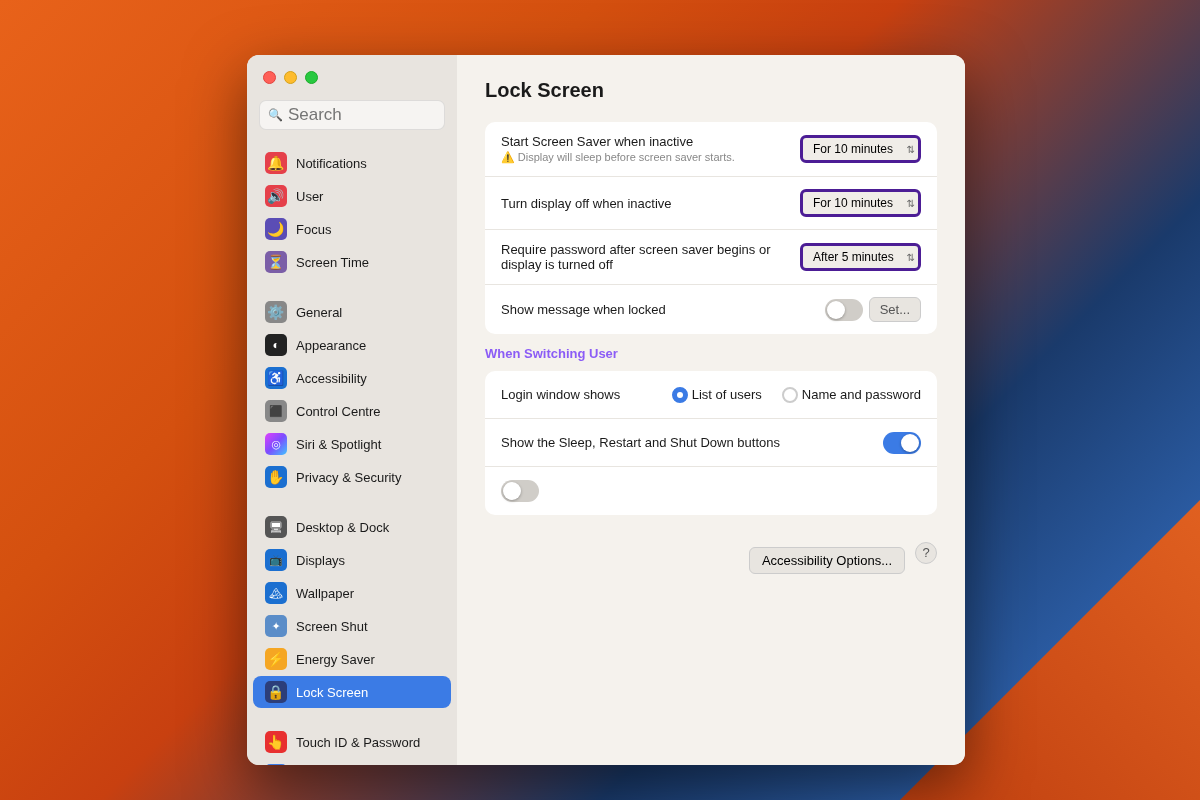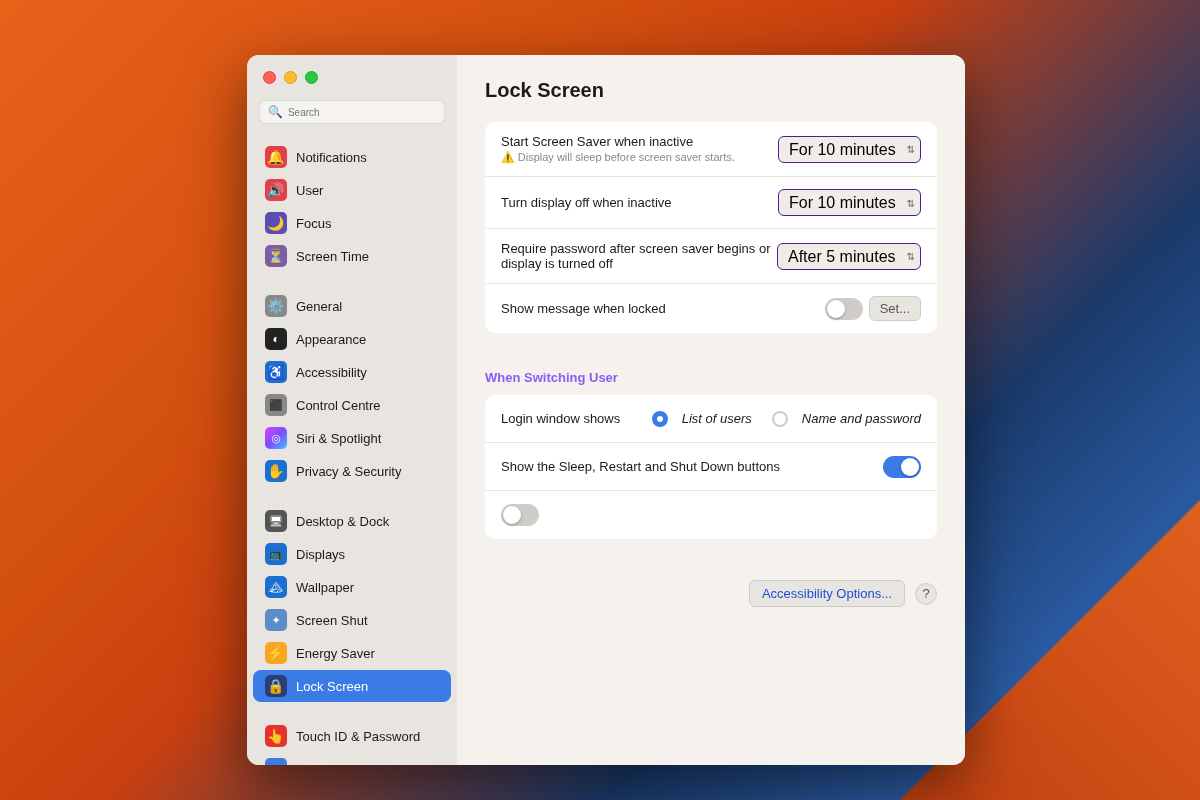--- a/index.html
+++ b/index.html
@@ -76,21 +76,21 @@
       gap: 5px;
     }
     .search-icon-svg {
       color: #888;
       font-size: 12px;
     }
     .search-input-field {
       background: transparent;
       border: none;
       outline: none;
-      font-size: 10px;
+      font-size: 17px;
       color: #888;
       width: 100%;
     }
     .sidebar-group {
       margin-bottom: 4px;
     }
     .sidebar-divider {
       height: 1px;
       background: rgba(0,0,0,0.1);
       margin: 6px 12px;
@@ -149,21 +149,21 @@
     }
     .page-title {
       font-size: 20px;
       font-weight: 600;
       color: #1a1a1a;
       margin-bottom: 20px;
     }
     .settings-section {
       background: white;
       border-radius: 10px;
-      margin-bottom: 33px;
+      margin-bottom: 8px;
       overflow: hidden;
     }
     .settings-row {
       display: flex;
       align-items: center;
       padding: 12px 16px;
       border-bottom: 1px solid #e8e5e0;
       min-height: 48px;
     }
     .settings-row:last-child {
@@ -185,24 +185,24 @@
       gap: 4px;
     }
     .row-control {
       display: flex;
       align-items: center;
       gap: 6px;
       flex-shrink: 0;
     }
     .stepper-select {
       background: #f0ede8;
-      border: 1px solid #4c1d95;
+      border: 3px solid #4c1d95;
       border-radius: 6px;
       padding: 4px 24px 4px 10px;
-      font-size: 16px;
+      font-size: 12px;
       appearance: none;
       -webkit-appearance: none;
       cursor: pointer;
       position: relative;
       min-width: 120px;
     }
     .stepper-wrapper {
       position: relative;
       display: inline-block;
     }
@@ -261,23 +261,22 @@
       padding-top: 4px;
     }
     
     .radio-group {
       display: flex;
       gap: 20px;
     }
     .radio-item {
       display: flex;
       align-items: center;
-      gap: 14px;
-      cursor: pointer;
-      font-style: italic;
+      gap: 4px;
+      cursor: pointer;
     }
     .radio-circle {
       width: 16px;
       height: 16px;
       border-radius: 50%;
       border: 2px solid #ccc;
       display: flex;
       align-items: center;
       justify-content: center;
     }
@@ -304,21 +303,22 @@
       gap: 10px;
       padding: 8px 0 0 0;
     }
     .accessibility-btn {
       background: #e8e5e0;
       border: 1px solid #ccc;
       border-radius: 6px;
       padding: 5px 12px;
       font-size: 13px;
       cursor: pointer;
-      color: #1d4ed8;
+      color: #000000;
+      margin-top: 16px;
     }
     .help-btn {
       width: 22px;
       height: 22px;
       border-radius: 50%;
       background: #e8e5e0;
       border: 1px solid #ccc;
       display: flex;
       align-items: center;
       justify-content: center;

